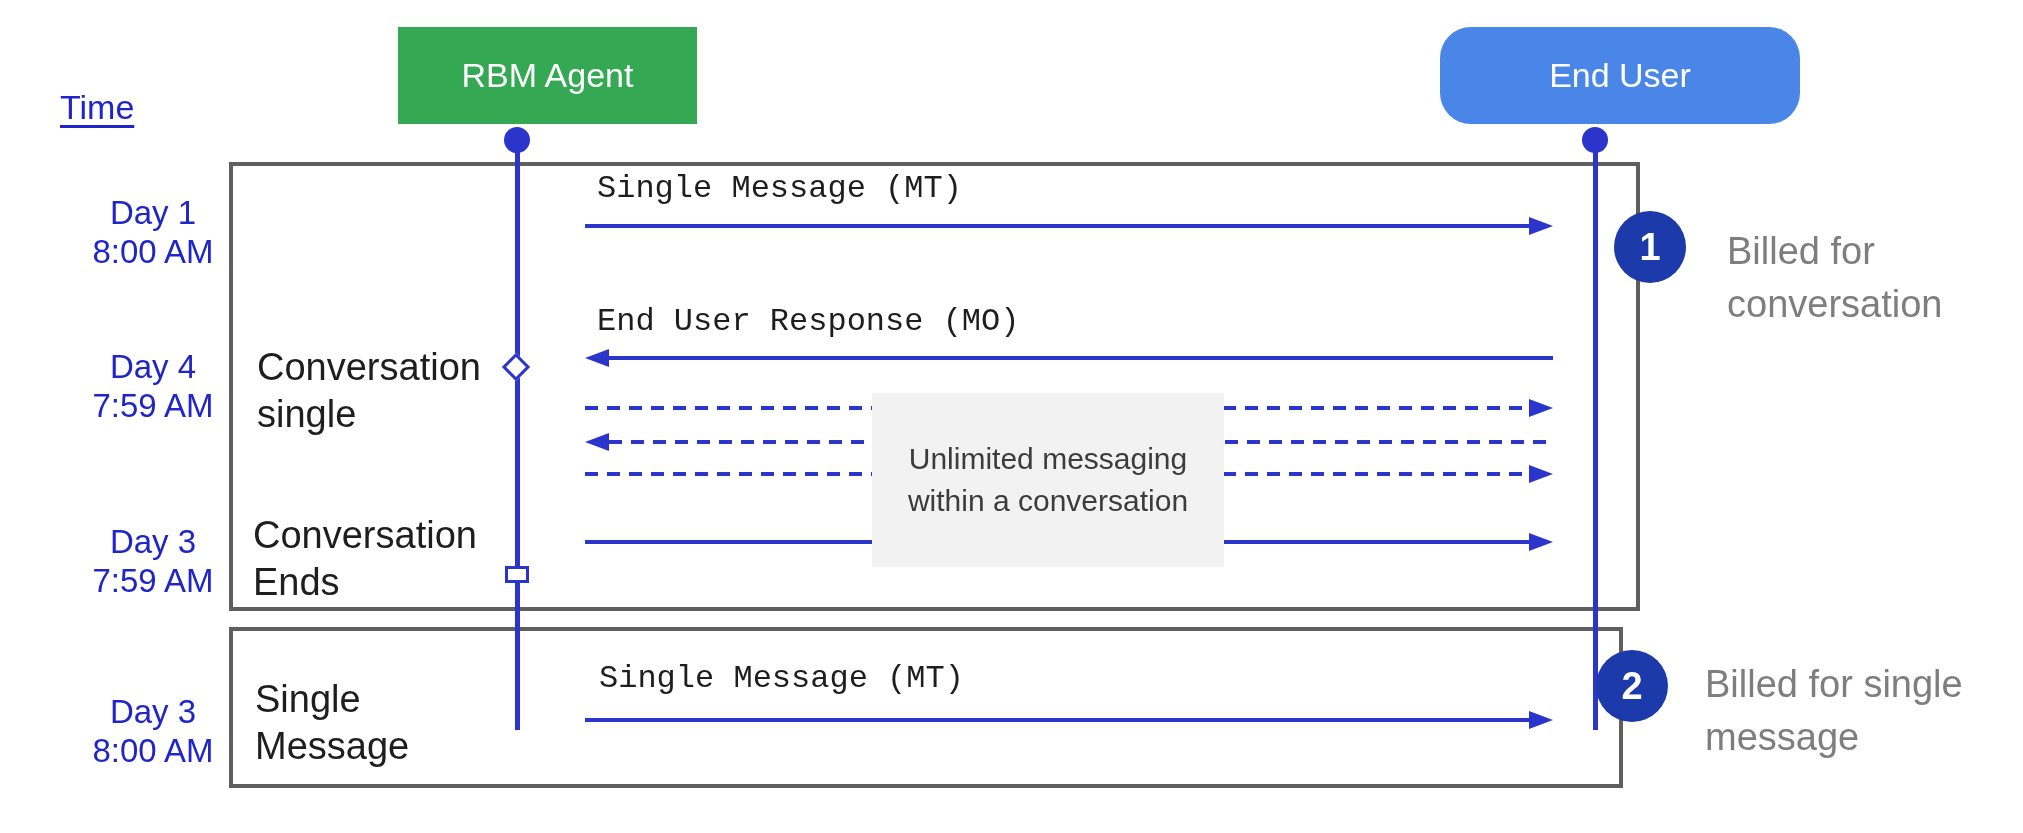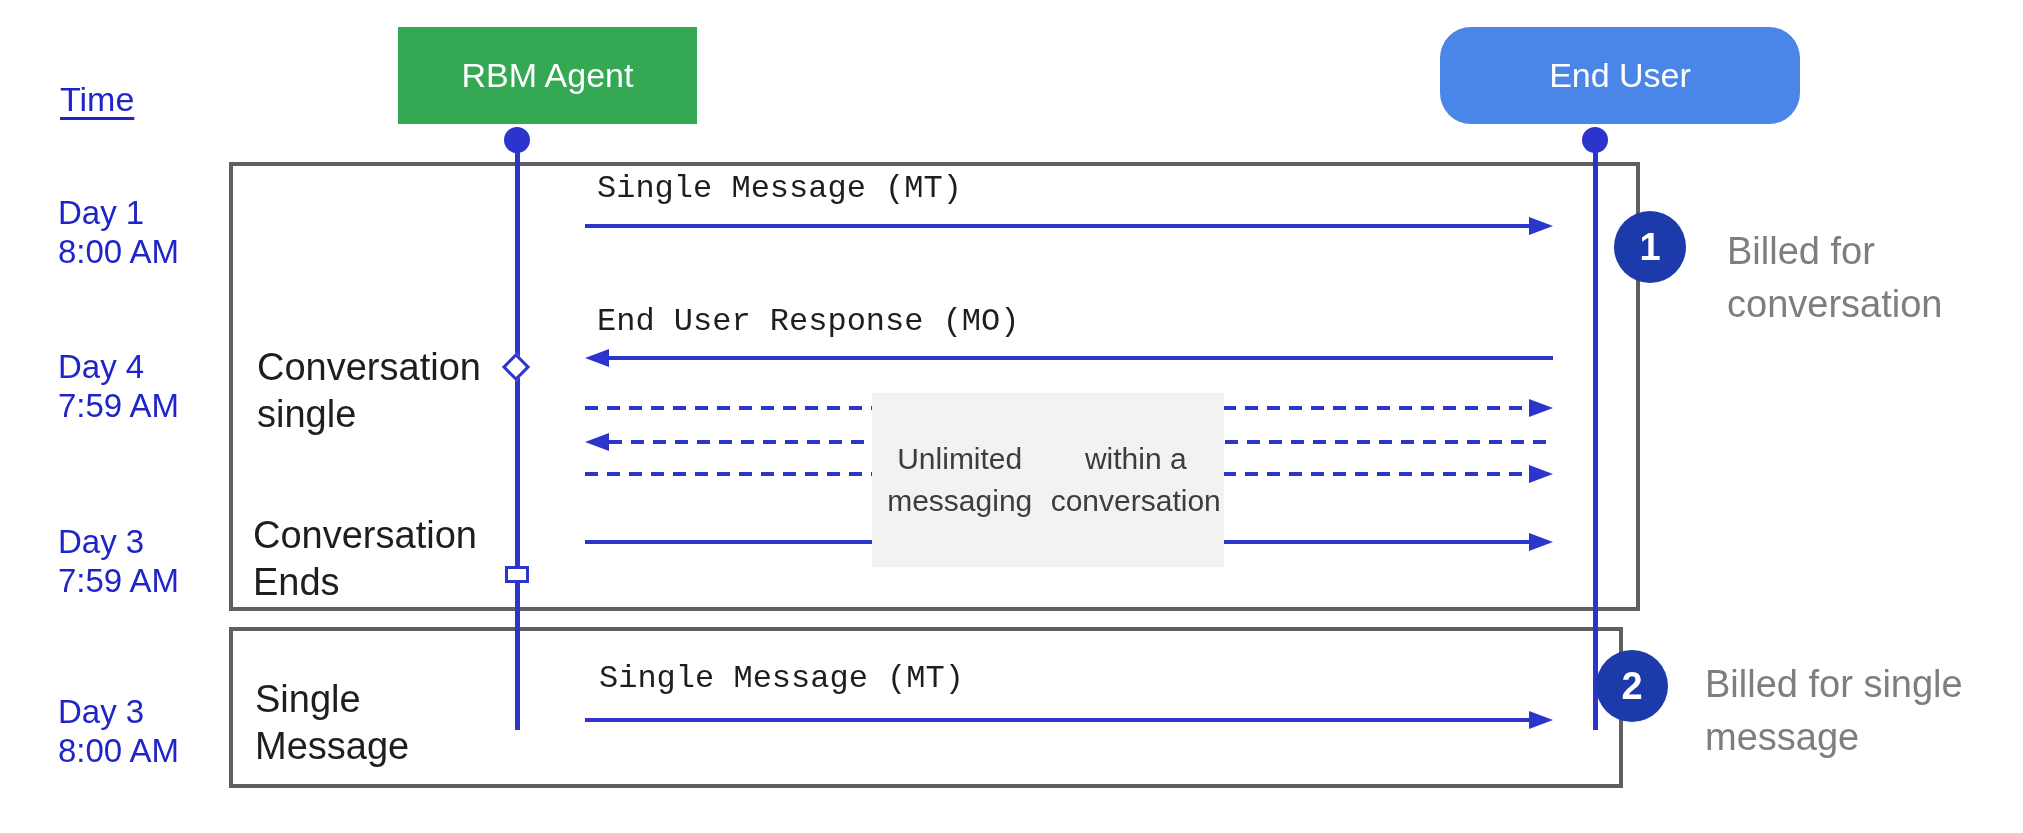--- a/index.html
+++ b/index.html
@@ -7,54 +7,54 @@
     --badge-navy:#1c3aa9; --caption-gray:#7e7e7e; --box-border:#5f5f5f; --note-bg:#f2f2f2;
     --msg-text:#1e1e1e; --note-text:#3c3c3c;
   }
   html,body{margin:0;padding:0;background:#ffffff;}
   #canvas{
     position:relative; width:2023px; height:833px; background:#ffffff; overflow:hidden;
     font-family:"Liberation Sans", sans-serif;
   }
   .abs{position:absolute;}
 
-  .time-label{left:60px; top:80px; font-size:34px; color:var(--label-blue); text-decoration:underline; text-underline-offset:6px;text-align:center;}
+  .time-label{left:60px; top:88px; font-size:34px; color:var(--label-blue); text-decoration:underline; text-underline-offset:6px;text-align:center;}
 
   .actor{height:97px; display:flex; align-items:center; justify-content:center;
          color:#ffffff; font-size:34px; z-index:3;}
   .actor-rbm{left:398px; top:27px; width:299px; background:var(--green);}
   .actor-eu{left:1440px; top:27px; width:360px; background:var(--actor-blue);border-radius:31px;}
 
   .lifeline{width:5px; background:var(--line-blue); z-index:4;}
   .lifeline-rbm{left:515px; top:140px; height:590px;}
   .lifeline-eu{left:1593px; top:140px; height:590px;}
   .lifedot{width:26px; height:26px; border-radius:50%; background:var(--line-blue); z-index:4;}
   .lifedot-rbm{left:504px; top:127px;}
   .lifedot-eu{left:1582px; top:127px;}
 
   .frame{border:4px solid var(--box-border); background:transparent; z-index:1;}
   .frame-conv{left:229px; top:162px; width:1403px; height:441px;}
   .frame-single{left:229px; top:627px; width:1386px; height:153px;}
 
-  .timemark{left:58px; width:190px; color:var(--label-blue); font-size:33px; line-height:39px; z-index:2;}
+  .timemark{left:58px; width:190px; color:var(--label-blue); font-size:33px; line-height:39px; z-index:2;text-align:center;}
   .tm-1{top:193px;} .tm-2{top:347px;} .tm-3{top:522px;} .tm-4{top:692px;}
 
   .msg-label{font-size:32px; color:var(--msg-text); z-index:2; white-space:nowrap;font-family:Liberation Mono, monospace;}
   .side-label{font-size:38px; line-height:47px; color:var(--msg-text); z-index:2; white-space:nowrap;}
 
   .mline{height:4px; background:var(--line-blue); z-index:2;}
   .mdash{height:4px; z-index:2;
     background:repeating-linear-gradient(to right, var(--line-blue) 0 13px, transparent 13px 22px);}
   .head-r{width:0;height:0;border-top:9px solid transparent;border-bottom:9px solid transparent;
           border-left:24px solid var(--line-blue); z-index:2;}
   .head-l{width:0;height:0;border-top:9px solid transparent;border-bottom:9px solid transparent;
           border-right:24px solid var(--line-blue); z-index:2;}
 
   .note{left:872px; top:393px; width:352px; height:174px; background:var(--note-bg); z-index:3;
-        display:flex; align-items:center; justify-content:center;
+        display:flex; flex-direction:column; align-items:center; justify-content:center;
         font-size:30px; line-height:42px; color:var(--note-text); text-align:center;}
 
   .marker-diamond{left:506px; top:357px; width:14px; height:14px; background:#ffffff;
         border:3px solid var(--line-blue); transform:rotate(45deg); z-index:5;}
   .marker-square{left:505px; top:566px; width:18px; height:11px; background:#ffffff;
         border:3px solid var(--line-blue); z-index:5;}
 
   .badge{width:72px; height:72px; border-radius:50%; background:var(--badge-navy); color:#ffffff;
          display:flex; align-items:center; justify-content:center; font-size:38px; font-weight:bold; z-index:6;}
   .badge-1{left:1614px; top:211px;} .badge-2{left:1596px; top:650px;}

